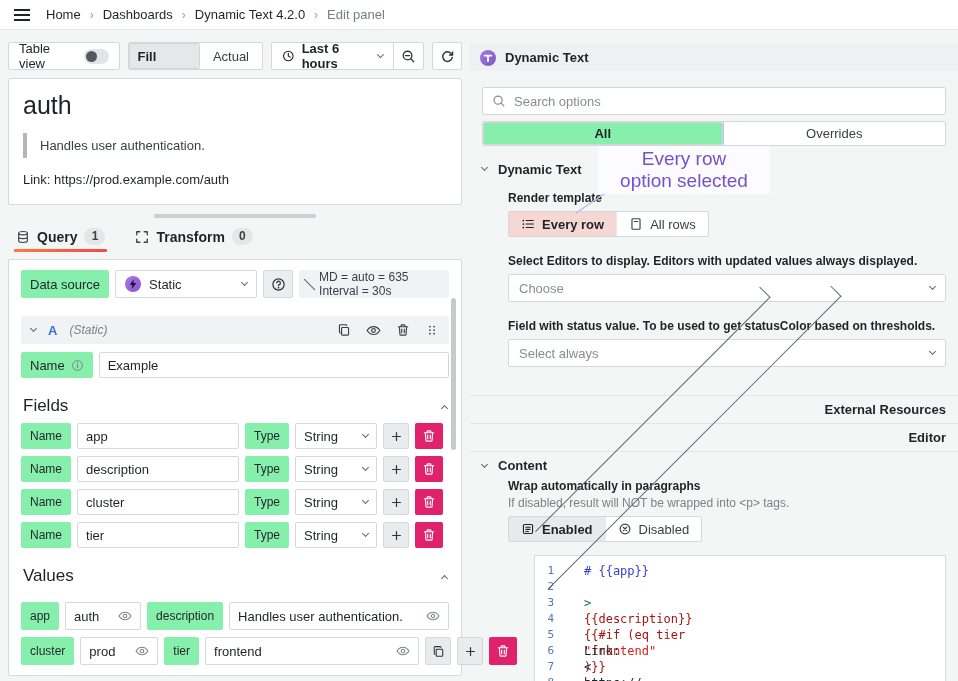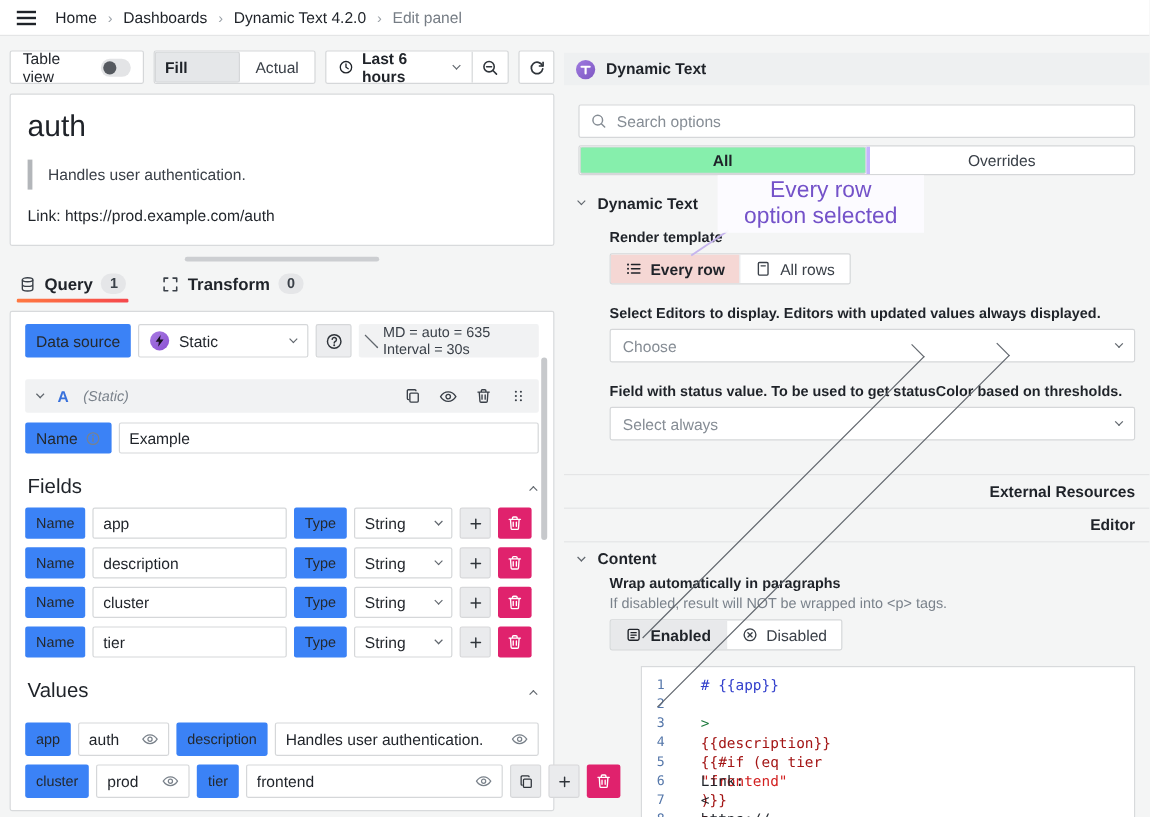--- a/index.html
+++ b/index.html
@@ -57,21 +57,21 @@
   .qt-tabs { display: flex; gap: 22px; margin-top: 5px; padding: 0 4px; flex-shrink: 0; font-weight: bold; }
   .tab { display: flex; align-items: center; gap: 7px; font-size: 14px; padding: 5px 4px 7px; position: relative; cursor: pointer; color: #1f2329; }
   .tab .badge { background: #e5e6e8; border-radius: 9px; min-width: 21px; text-align: center;
                 font-size: 12px; height: 17px; line-height: 17px; padding: 0 6px; color: #3a4048; }
   .tab.active::after { content: ""; position: absolute; left: 2px; right: 2px; bottom: 0; height: 3px;
                        border-radius: 1px; background: linear-gradient(90deg,#ff7941,#f5484c); }
   .tab .ticn { color: #3a4048; }
 
   .query-card { margin-top: 7px; background: #fff; border: 1px solid #d8dadc; border-radius: 2px;
                 padding: 10px 12px; flex: 1; position: relative; }
-  .chip { background: #3b82f6; border-radius: 2px; display: flex; align-items: center;
+  .chip { background: #86efac; border-radius: 2px; display: flex; align-items: center;
           padding: 0 9px; color: #24292e; white-space: nowrap; }
   .ds-row { display: flex; gap: 6px; height: 28px; }
   .ds-select { background: #fff; border: 1px solid #d5d7d9; border-radius: 2px; width: 142px;
                display: flex; align-items: center; padding: 0 9px; gap: 8px; cursor: pointer; }
   .bolt-circle { width: 16px; height: 16px; border-radius: 50%; flex-shrink: 0;
                  background: linear-gradient(135deg,#a87ce2,#8a4fd3); display: flex; align-items: center; justify-content: center; }
   .ds-select .cv { margin-left: auto; }
   .help-btn { width: 30px; background: #ecedef; border: 1px solid #d5d7d9; border-radius: 2px;
               display: flex; align-items: center; justify-content: center; cursor: pointer; color: #2f343a; }
   .ds-stats { flex: 1; background: #f1f2f3; border-radius: 2px; display: flex; align-items: center;
@@ -119,21 +119,21 @@
   .opt-title { font-weight: 600; }
   .opt-pad { padding: 0 12px; }
   .search { margin-top: 16px; height: 28px; background: #fff; border: 1px solid #d5d7d9; border-radius: 2px;
             display: flex; align-items: center; gap: 8px; padding: 0 9px; color: #868d95; }
   .search input { flex: 1; border: none; outline: none; font-family: "Liberation Sans", sans-serif; font-size: 13px; }
   .search input::placeholder { color: #868d95; }
   .opt-tabs { margin-top: 6px; display: flex; background: #fff; border: 1px solid #d5d7d9; border-radius: 2px;
               height: 25px; overflow: hidden; }
   .ot { flex: 1; display: flex; align-items: center; justify-content: center; cursor: pointer; color: #3a4048; }
   .ot.sel { background: #86efac; color: #1f2329; font-weight: 600; }
-  .ot + .ot { border-left: 3px solid #c4b5fd; }
+  .ot + .ot { border-left: 1px solid #c4b5fd; }
 
   .section-row { display: flex; align-items: center; gap: 11px; height: 28px; padding: 0 12px;
                  font-weight: 600; cursor: pointer; border-top: 1px solid #e4e5e6; }
   .section-row.first { border-top: none; margin-top: 11px; height: 24px; }
   .sect-body { padding: 0 12px 14px 38px; }
   .lbl { font-size: 12px; font-weight: 600; margin-top: 10px; }
   .seg2 { display: inline-flex; background: #fff; border: 1px solid #d5d7d9; border-radius: 2px;
           height: 26px; margin-top: 6px; overflow: hidden; }
   .sbtn { display: flex; align-items: center; gap: 7px; padding: 0 12px; cursor: pointer; color: #3a4048; }
   .sbtn + .sbtn { border-left: 1px solid #e7e8ea; }

